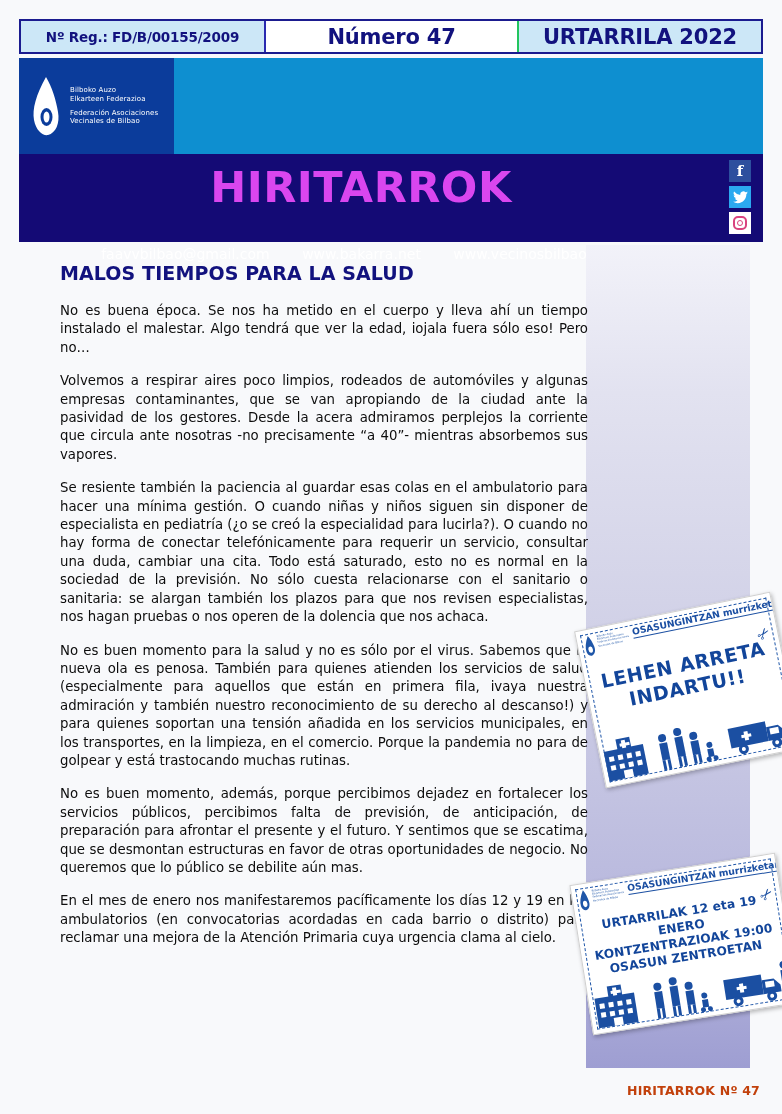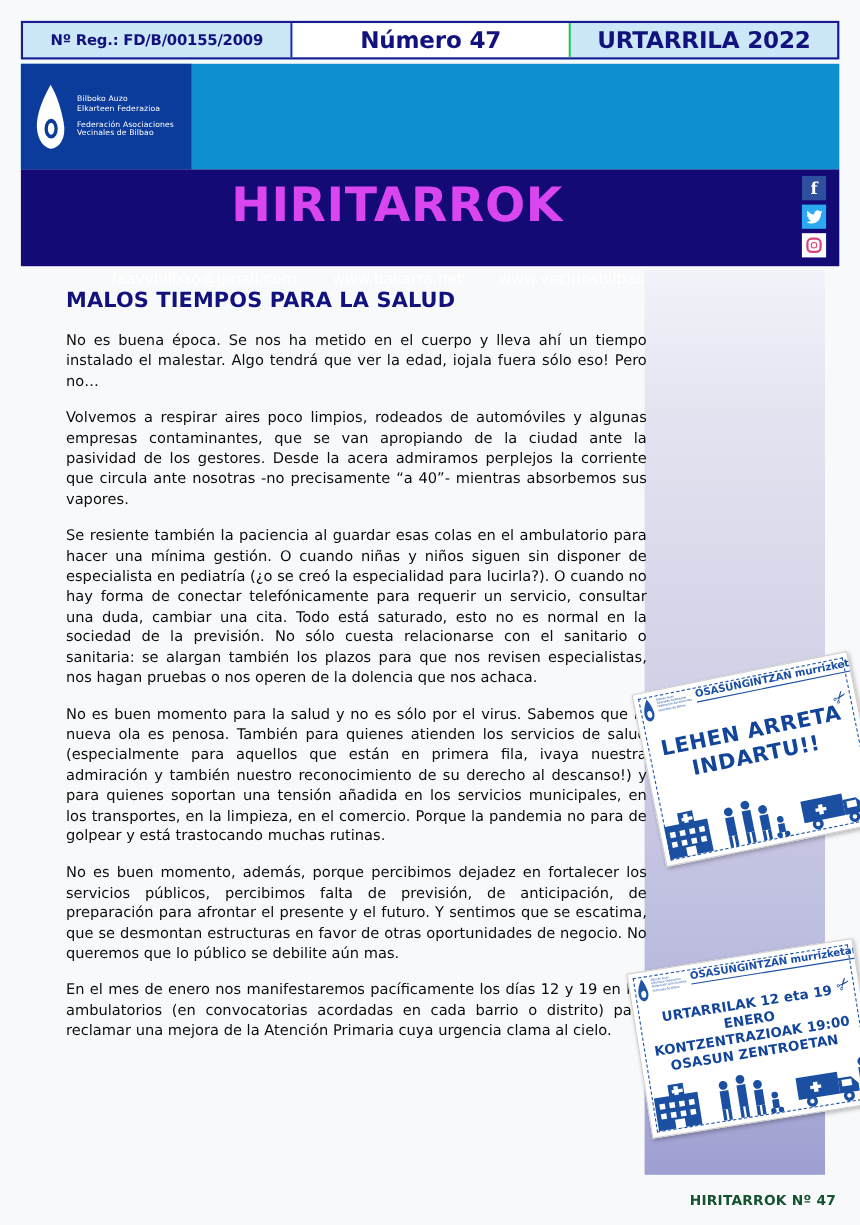--- a/index.html
+++ b/index.html
@@ -286,21 +286,21 @@
     color: #1b4fa2;
     font-size: 15px;
     transform: rotate(-42deg);
   }
 
   
   .footer {
     position: absolute;
     right: 22px;
     bottom: 16px;
-    color: #14532d;
+    color: #c2410c;
     font-weight: bold;
     font-size: 12.5px;
     letter-spacing: 0.2px;
   }
 </style>
 </head>
 <body>
 
 <div id="page">
 

